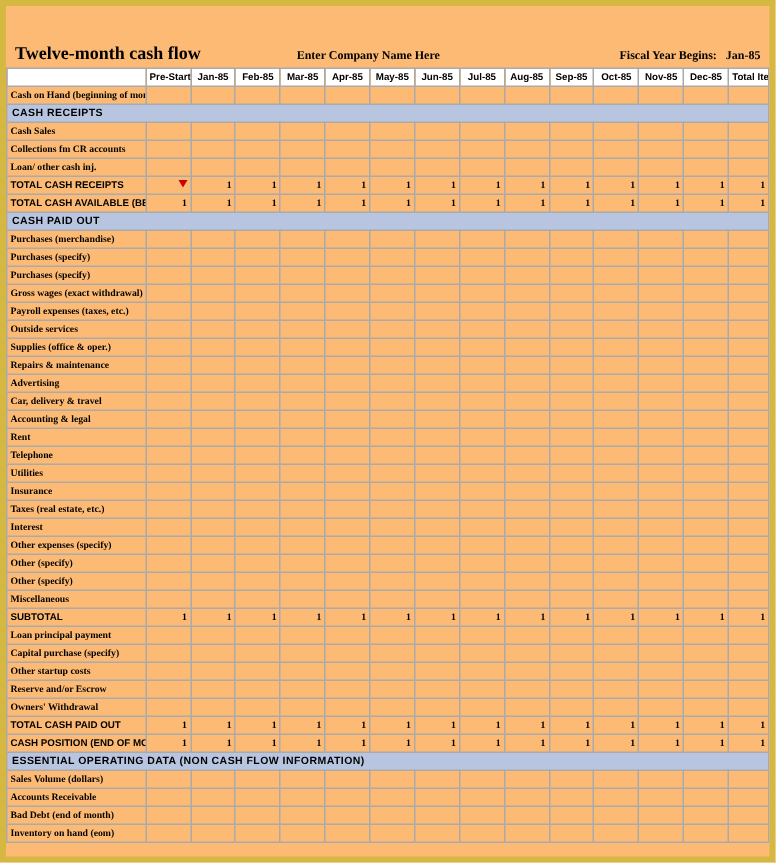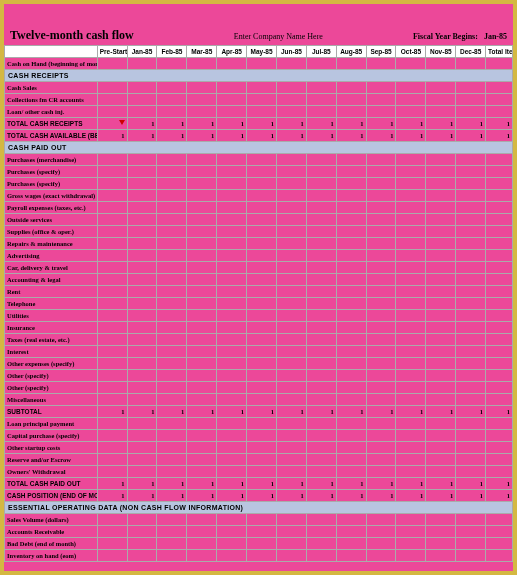--- a/index.html
+++ b/index.html
@@ -1,20 +1,20 @@
 <!DOCTYPE html>
 <html><head>
 <meta charset="utf-8">
 <style>
 * { box-sizing: border-box; margin: 0; padding: 0; }
 body { background: #fff; font-family: Arial, sans-serif; font-size: 7px; }
-.wrapper { width: 517px; height: 575px; border: 4px solid #d4b842; background: #ec4899; overflow: hidden; }
+.wrapper { width: 517px; height: 575px; border: 4px solid #d4b842; background: #fdba74; overflow: hidden; }
 .header-row { display: flex; align-items: baseline; padding: 4px 6px 2px 6px; }
 .title { font-family: "Times New Roman", serif; font-size: 12px; font-weight: bold; }
-.company { font-family: "Times New Roman", serif; font-size: 8px; font-weight: normal; margin-left: 100px; }
+.company { font-family: "Times New Roman", serif; font-size: 8px; font-weight: bold; margin-left: 64px; }
 .fiscal { font-family: "Times New Roman", serif; font-size: 8px; font-weight: bold; margin-left: auto; margin-top: 24px; }
 .fiscalval { font-family: "Times New Roman", serif; font-size: 8px; font-weight: bold; margin-left: 6px; }
 
 table { border-collapse: collapse; width: 100%; table-layout: fixed; }
 th, td { border: 1px solid #aaa; font-size: 6.5px; padding: 1px 2px; height: 12px; overflow: hidden; white-space: nowrap; }
 th { background: #fff; font-weight: bold; text-align: center; line-height: 1.1; }
 th.label-col { width: 90px; text-align: left; }
 th.mcol { width: 29px; }
 th.totcol { width: 26px; }
 td.label { text-align: left; font-family: "Times New Roman", serif; font-weight: bold; font-size: 6.5px; }

